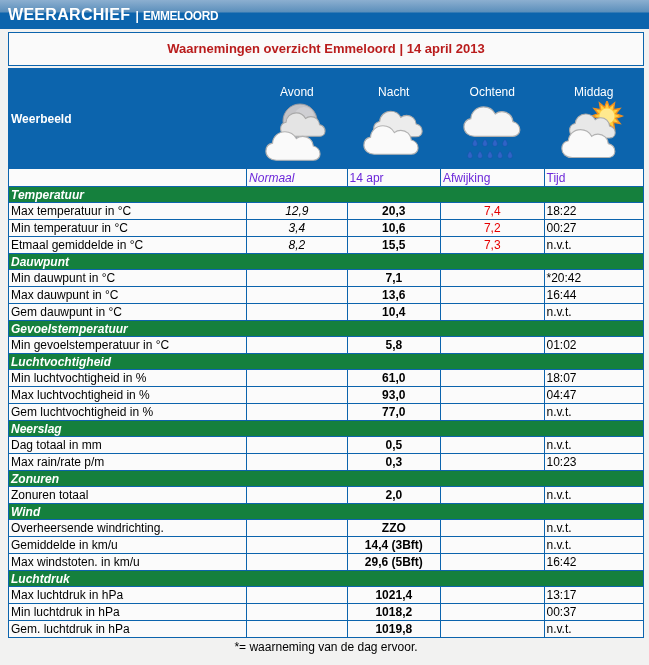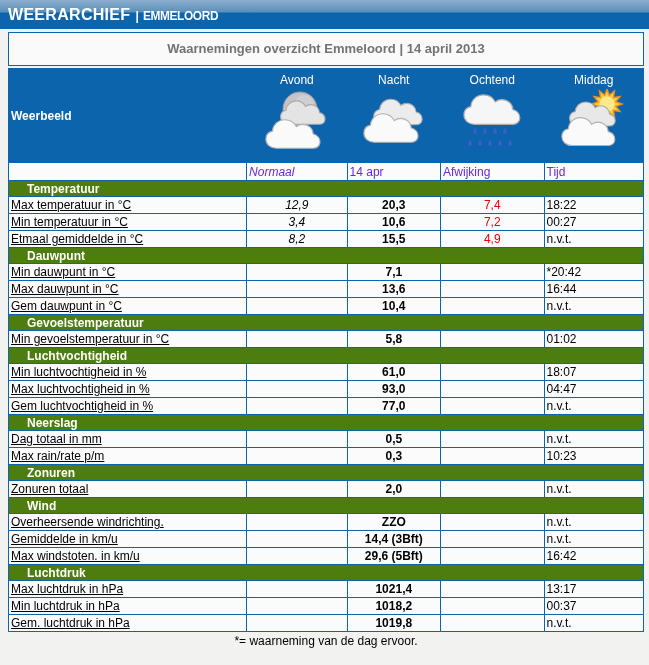--- a/index.html
+++ b/index.html
@@ -15,41 +15,41 @@
     color:#fff;line-height:30px;white-space:nowrap;overflow:hidden;
   }
   .topbar .brand{font-size:16px;font-weight:bold;letter-spacing:.3px;margin-left:8px;}
   .topbar .divider{font-size:12px;font-weight:bold;margin:0 4px 0 5px;}
   .topbar .location{font-size:12.5px;font-weight:bold;letter-spacing:-0.4px;transform:scaleX(.95);display:inline-block;transform-origin:left center;}
   
   .content{margin:3px 5px 0 8px;width:636px;}
   .titlebox{
     box-sizing:border-box;border:1px solid #0c64ad;background:#fafafa;
     height:34px;line-height:32px;text-align:center;
-    font-size:13px;font-weight:bold;color:#737373;margin-bottom:2px;
+    font-size:13px;font-weight:bold;color:#b91c1c;margin-bottom:2px;
   }
   table.obs{
     border-collapse:collapse;table-layout:fixed;width:636px;
     font-size:12px;color:#000;border:1px solid #0c64ad;background:#fbfbfb;
   }
   table.obs td{border:1px solid #0c64ad;padding:0 2px;overflow:hidden;white-space:nowrap;}
   col.c0{width:237px;}col.c1{width:100px;}col.c2{width:93px;}col.c3{width:103px;}col.c4{width:99px;}
   
   tr.weather-row td{background:#0c64ad;color:#fff;vertical-align:top;height:93px;}
   td.weerbeeld-label{font-weight:bold;vertical-align:middle !important;font-size:12px;}
-  .colhead{text-align:center;font-size:12px;padding-top:4px;height:16px;}
+  .colhead{text-align:center;font-size:12px;padding-top:16px;height:16px;}
   .icon-wrap{text-align:center;}
   
   tr.subheader-row td{height:17px;text-align:left;background:#fbfbfb;color:#6d28d9;}
   .sub-normaal{font-style:italic;}
   
-  tr.section-row td{background:#4d7c0f;color:#fff;font-weight:bold;height:15px;padding-left:18px;}
+  tr.section-row td{background:#15803d;color:#fff;font-weight:bold;height:15px;padding-left:2px;font-style:italic;}
   
   tr.data-row td{height:16px;background:#fbfbfb;}
-  td.cell-label{text-align:left;text-decoration:underline;}
+  td.cell-label{text-align:left;}
   td.cell-normaal{text-align:center;font-style:italic;}
   td.cell-dag{text-align:center;font-weight:bold;}
   td.cell-afwijking{text-align:center;color:#e60000;}
   td.cell-tijd{text-align:left;}
   .footnote{text-align:center;font-size:12px;color:#000;margin-top:2px;width:636px;}
   .hiddefs{position:absolute;width:0;height:0;overflow:hidden;}
 </style>
 </head>
 <body>
 
@@ -151,21 +151,21 @@
           <td class="cell-label">Min temperatuur in °C</td>
           <td class="cell-normaal">3,4</td>
           <td class="cell-dag">10,6</td>
           <td class="cell-afwijking">7,2</td>
           <td class="cell-tijd">00:27</td>
         </tr>
         <tr class="data-row">
           <td class="cell-label">Etmaal gemiddelde in °C</td>
           <td class="cell-normaal">8,2</td>
           <td class="cell-dag">15,5</td>
-          <td class="cell-afwijking">4,9</td>
+          <td class="cell-afwijking">7,3</td>
           <td class="cell-tijd">n.v.t.</td>
         </tr>
         <tr class="section-row">
           <td colspan="5">Dauwpunt</td>
         </tr>
         <tr class="data-row">
           <td class="cell-label">Min dauwpunt in °C</td>
           <td class="cell-normaal"></td>
           <td class="cell-dag">7,1</td>
           <td class="cell-afwijking"></td>

